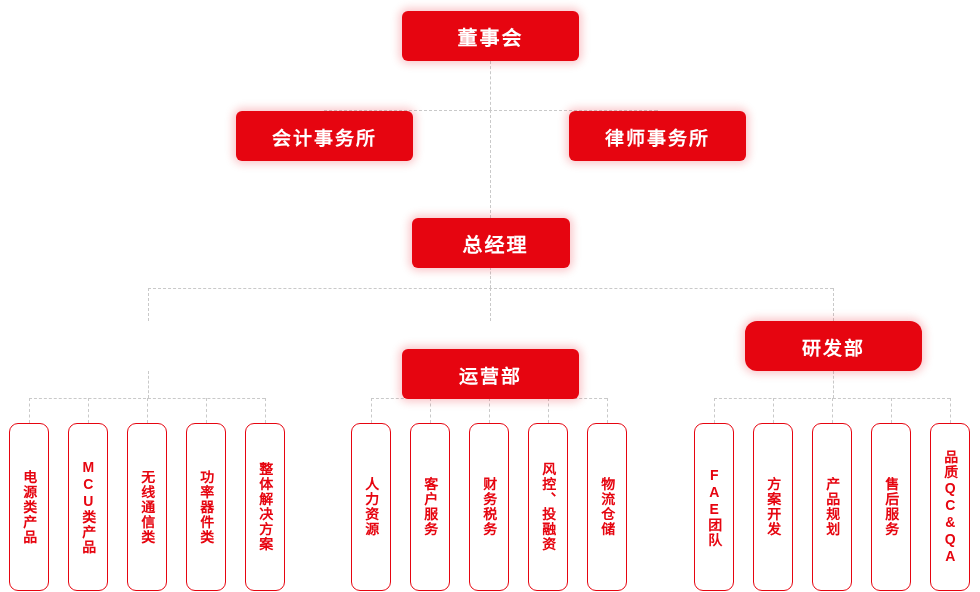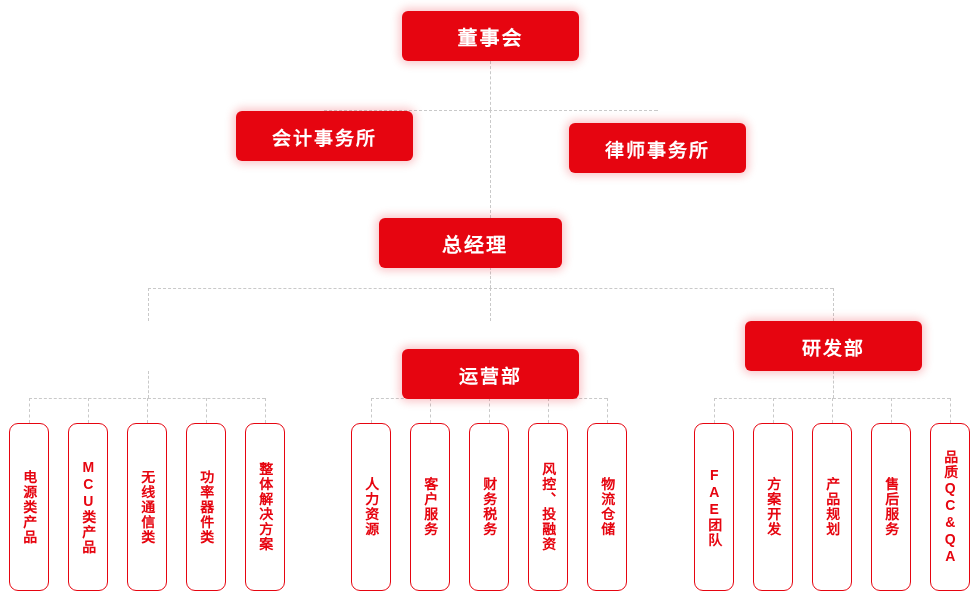--- a/index.html
+++ b/index.html
@@ -120,28 +120,28 @@
   <div class="vline" style="left:714px; top:398px; height:25px;"></div>
   <div class="vline" style="left:773px; top:398px; height:25px;"></div>
   <div class="vline" style="left:832px; top:398px; height:25px;"></div>
   <div class="vline" style="left:891px; top:398px; height:25px;"></div>
   <div class="vline" style="left:950px; top:398px; height:25px;"></div>
 
   <div class="node" style="left:236px; top:111px; width:177px; height:50px;">会计事务所</div>
 
   <div class="node lvl1" style="left:402px; top:11px; width:177px; height:50px;">董事会</div>
 
-  <div class="node" style="left:569px; top:123px; width:177px; height:50px;">律师事务所</div>
+  <div class="node" style="left:569px; top:111px; width:177px; height:50px;">律师事务所</div>
 
-  <div class="node lvl1" style="left:379px; top:218px; width:183px; height:50px;padding-left:9px;">总经理</div>
+  <div class="node lvl1" style="left:412px; top:218px; width:158px; height:50px;padding-left:9px;">总经理</div>
 
 
   <div class="node dept" style="left:402px; top:321px; width:177px; height:50px;margin-top:28px;">运营部</div>
 
-  <div class="node dept" style="left:745px; top:321px; width:177px; height:50px;">研发部</div>
+  <div class="node dept" style="left:745px; top:321px; width:177px; height:50px;border-radius:12px;">研发部</div>
 
   <div class="leaf" style="left:9px; top:423px; width:40px; height:168px;">
     <span class="vtext">电源类产品</span>
   </div>
   <div class="leaf" style="left:68px; top:423px; width:40px; height:168px;">
     <span class="vtext">MCU类产品</span>
   </div>
   <div class="leaf" style="left:127px; top:423px; width:40px; height:168px;">
     <span class="vtext">无线通信类</span>
   </div>

